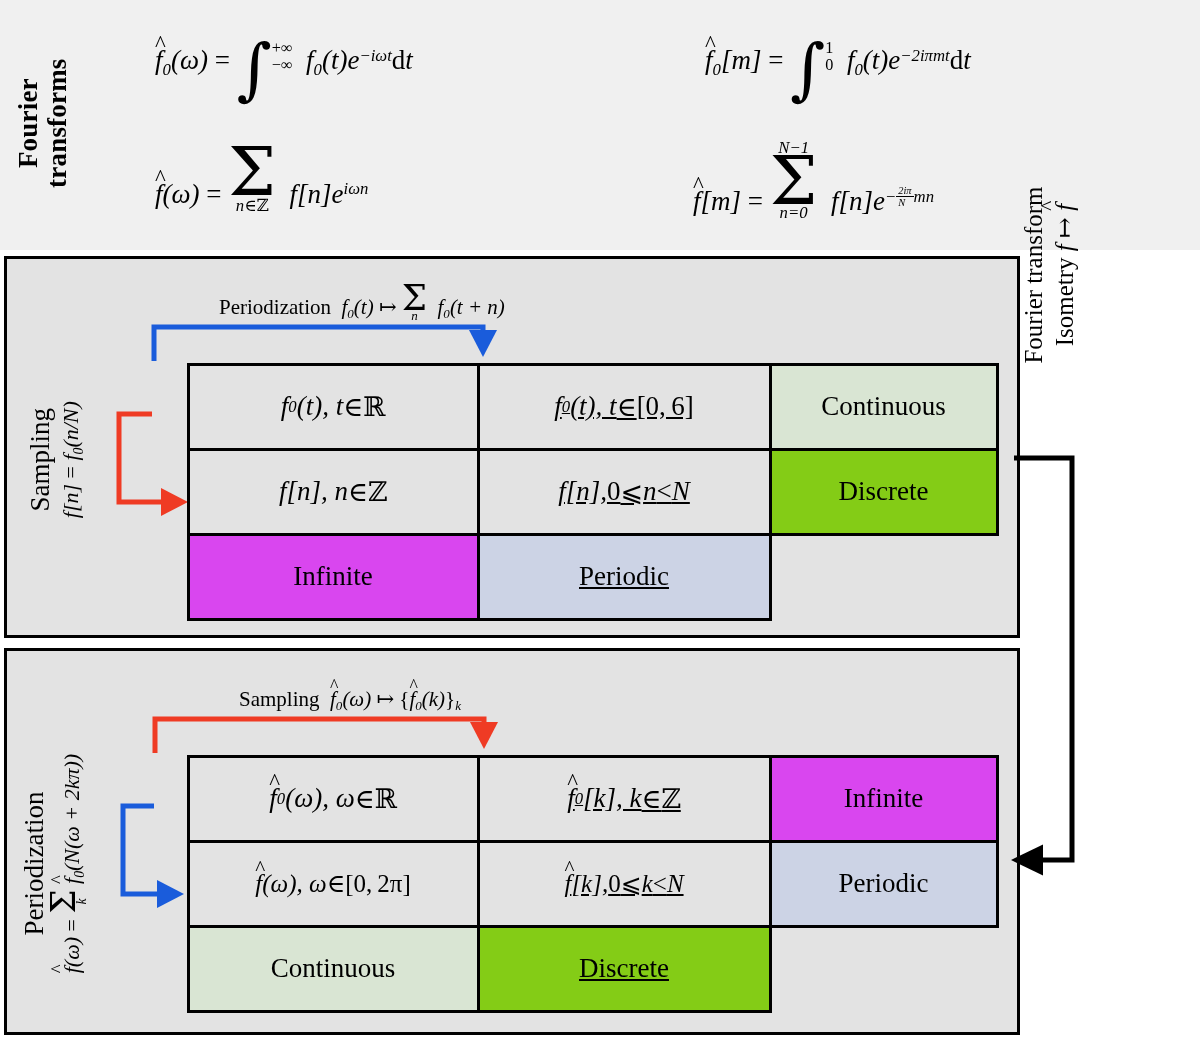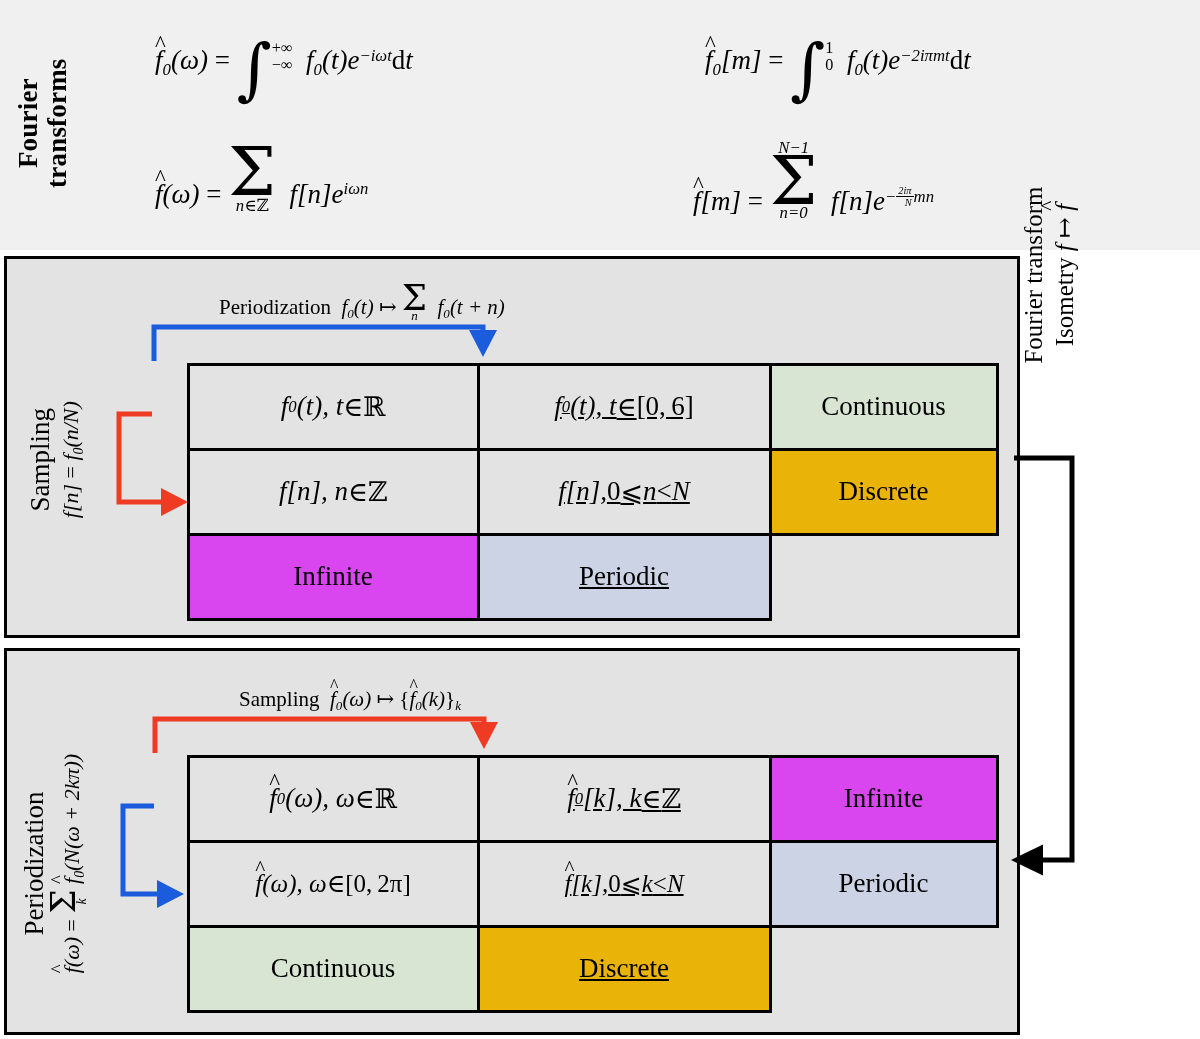--- a/index.html
+++ b/index.html
@@ -9,21 +9,21 @@
   
   .panel{position:absolute;box-sizing:border-box;}
   .math{font-family:"Liberation Serif","DejaVu Serif",serif;font-style:italic;}
   .up{font-style:normal;}
   .sub{font-size:.62em;vertical-align:-0.32em;font-style:italic;}
   .sup{font-size:.62em;vertical-align:0.52em;font-style:italic;}
   .hat{position:relative;display:inline-block;}
   .hat>.hatm{position:absolute;left:0;right:0;top:-0.52em;text-align:center;
              font-size:.85em;font-style:normal;line-height:1;}
   .bb{font-family:"DejaVu Serif",serif;font-style:normal;letter-spacing:-0.02em;}
-  .frac{display:inline-block;vertical-align:-0.42em;text-align:right;font-size:.62em;
+  .frac{display:inline-block;vertical-align:-0.42em;text-align:left;font-size:.62em;
         line-height:1.06;margin-top:24px;}
   .frac .num{display:block;border-bottom:1px solid #000;padding:0 2px;}
   .frac .den{display:block;padding:0 2px;}
   .intg{font-size:2.5em;font-style:normal;line-height:.45;vertical-align:-0.34em;
         font-family:"DejaVu Serif",serif;}
   .lim{display:inline-block;font-size:.60em;line-height:1.05;text-align:center;
        vertical-align:-0.05em;font-style:normal;}
   .lim .t{display:block;}
   .lim .b{display:block;}
   .sumwrap{display:inline-block;text-align:center;vertical-align:-0.30em;}
@@ -58,21 +58,21 @@
   
   .tbl{position:absolute;}
   .row{display:flex;}
   .cell{box-sizing:border-box;border:3px solid #000;background:#e3e3e3;
         display:flex;align-items:center;justify-content:center;
         font-size:27px;white-space:nowrap;margin:-1.5px;}
   .c1{width:293px;height:88px;}
   .c2{width:295px;height:88px;text-decoration:underline;}
   .c3{width:230px;height:88px;}
   .green{background:#d9e5d3;}
-  .purple{background:#eab308;}
+  .purple{background:#84cc16;}
   .pink{background:#d946ef;}
   .blue{background:#ccd3e5;}
   .spacer{width:230px;height:88px;}
 
   
   svg.ovl{position:absolute;left:0;top:0;overflow:visible;pointer-events:none;}
 
   
   #right-connector{position:absolute;left:1010px;top:440px;width:190px;height:440px;}
   #ft-right-label{position:absolute;left:1018px;top:470px;width:390px;

